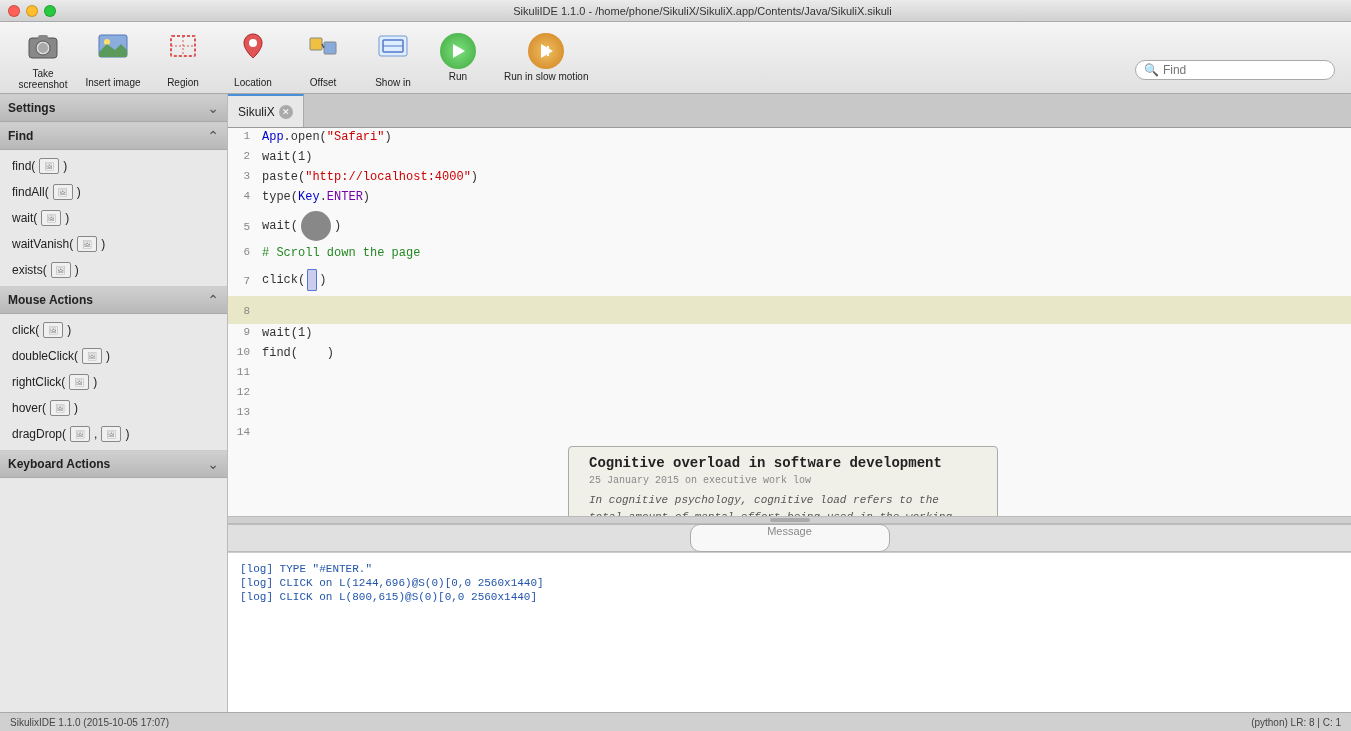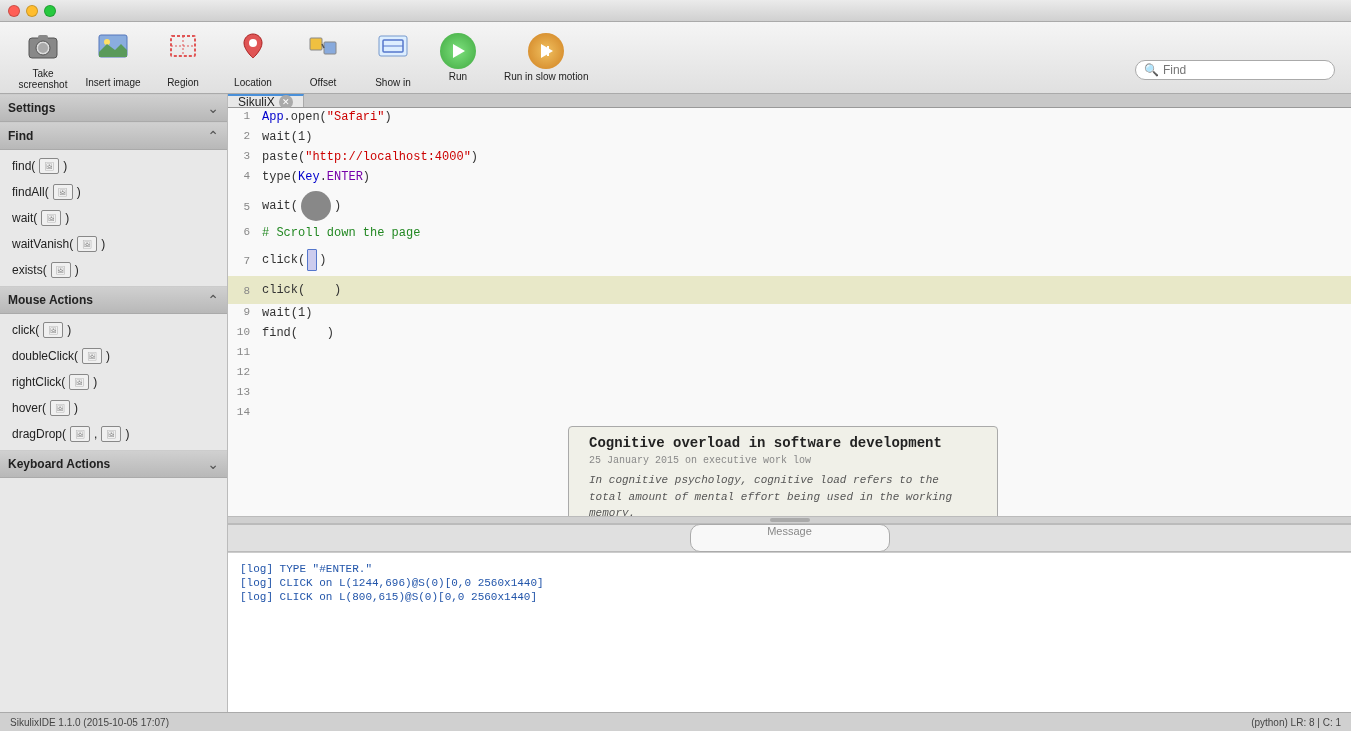--- a/index.html
+++ b/index.html
@@ -209,21 +209,21 @@
       overflow: hidden;
       background: #f5f5f5;
     }
 
     
     .tab-bar {
       display: flex;
       align-items: flex-end;
       background: #c8c8c8;
       border-bottom: 1px solid #999;
-      height: 14px;
+      height: 34px;
     }
     .tab {
       display: flex;
       align-items: center;
       gap: 4px;
       padding: 0 10px;
       height: 100%;
       background: #e8e8e8;
       border-right: 1px solid #aaa;
       border-top: 2px solid #4a90d9;
@@ -399,20 +399,21 @@
     }
     
   </style>
 </head>
 <body>
 
 <div class="title-bar">
   <div class="traffic-light tl-red"></div>
   <div class="traffic-light tl-yellow"></div>
   <div class="traffic-light tl-green"></div>
+  <div class="title-bar-text">SikuliIDE 1.1.0 - /home/phone/SikuliX/SikuliX.app/Contents/Java/SikuliX.sikuli</div>
 </div>
 
 <div class="toolbar" style="position:relative;">
   <div class="toolbar-left">
 
     <button class="toolbar-btn">
       <div class="toolbar-btn-icon">
         <svg width="36" height="36" viewBox="0 0 36 36">
           <rect x="4" y="10" width="28" height="20" rx="3" fill="#888" stroke="#555" stroke-width="1"></rect>
           <circle cx="18" cy="20" r="7" fill="#ddd" stroke="#555" stroke-width="1"></circle>
@@ -642,21 +643,20 @@
         <span class="line-num">7</span>
         <span class="line-content" style="display:flex;align-items:center;">
           <span>click(</span>
           <span style="display:inline-block;width:10px;height:22px;border:1px solid #5577cc;background:#cce;vertical-align:middle;margin:0 2px;border-radius:1px;"></span>
           <span>)</span>
         </span>
       </div>
 
       <div class="code-line highlighted" style="height:28px; align-items:center;">
         <span class="line-num">8</span>
-        <span class="line-content">click(    )</span>
       </div>
 
       <div class="code-line">
         <span class="line-num">9</span>
         <span class="line-content">wait(1)</span>
       </div>
 
       <div class="code-line">
         <span class="line-num">10</span>
         <span class="line-content">find(    )</span>

